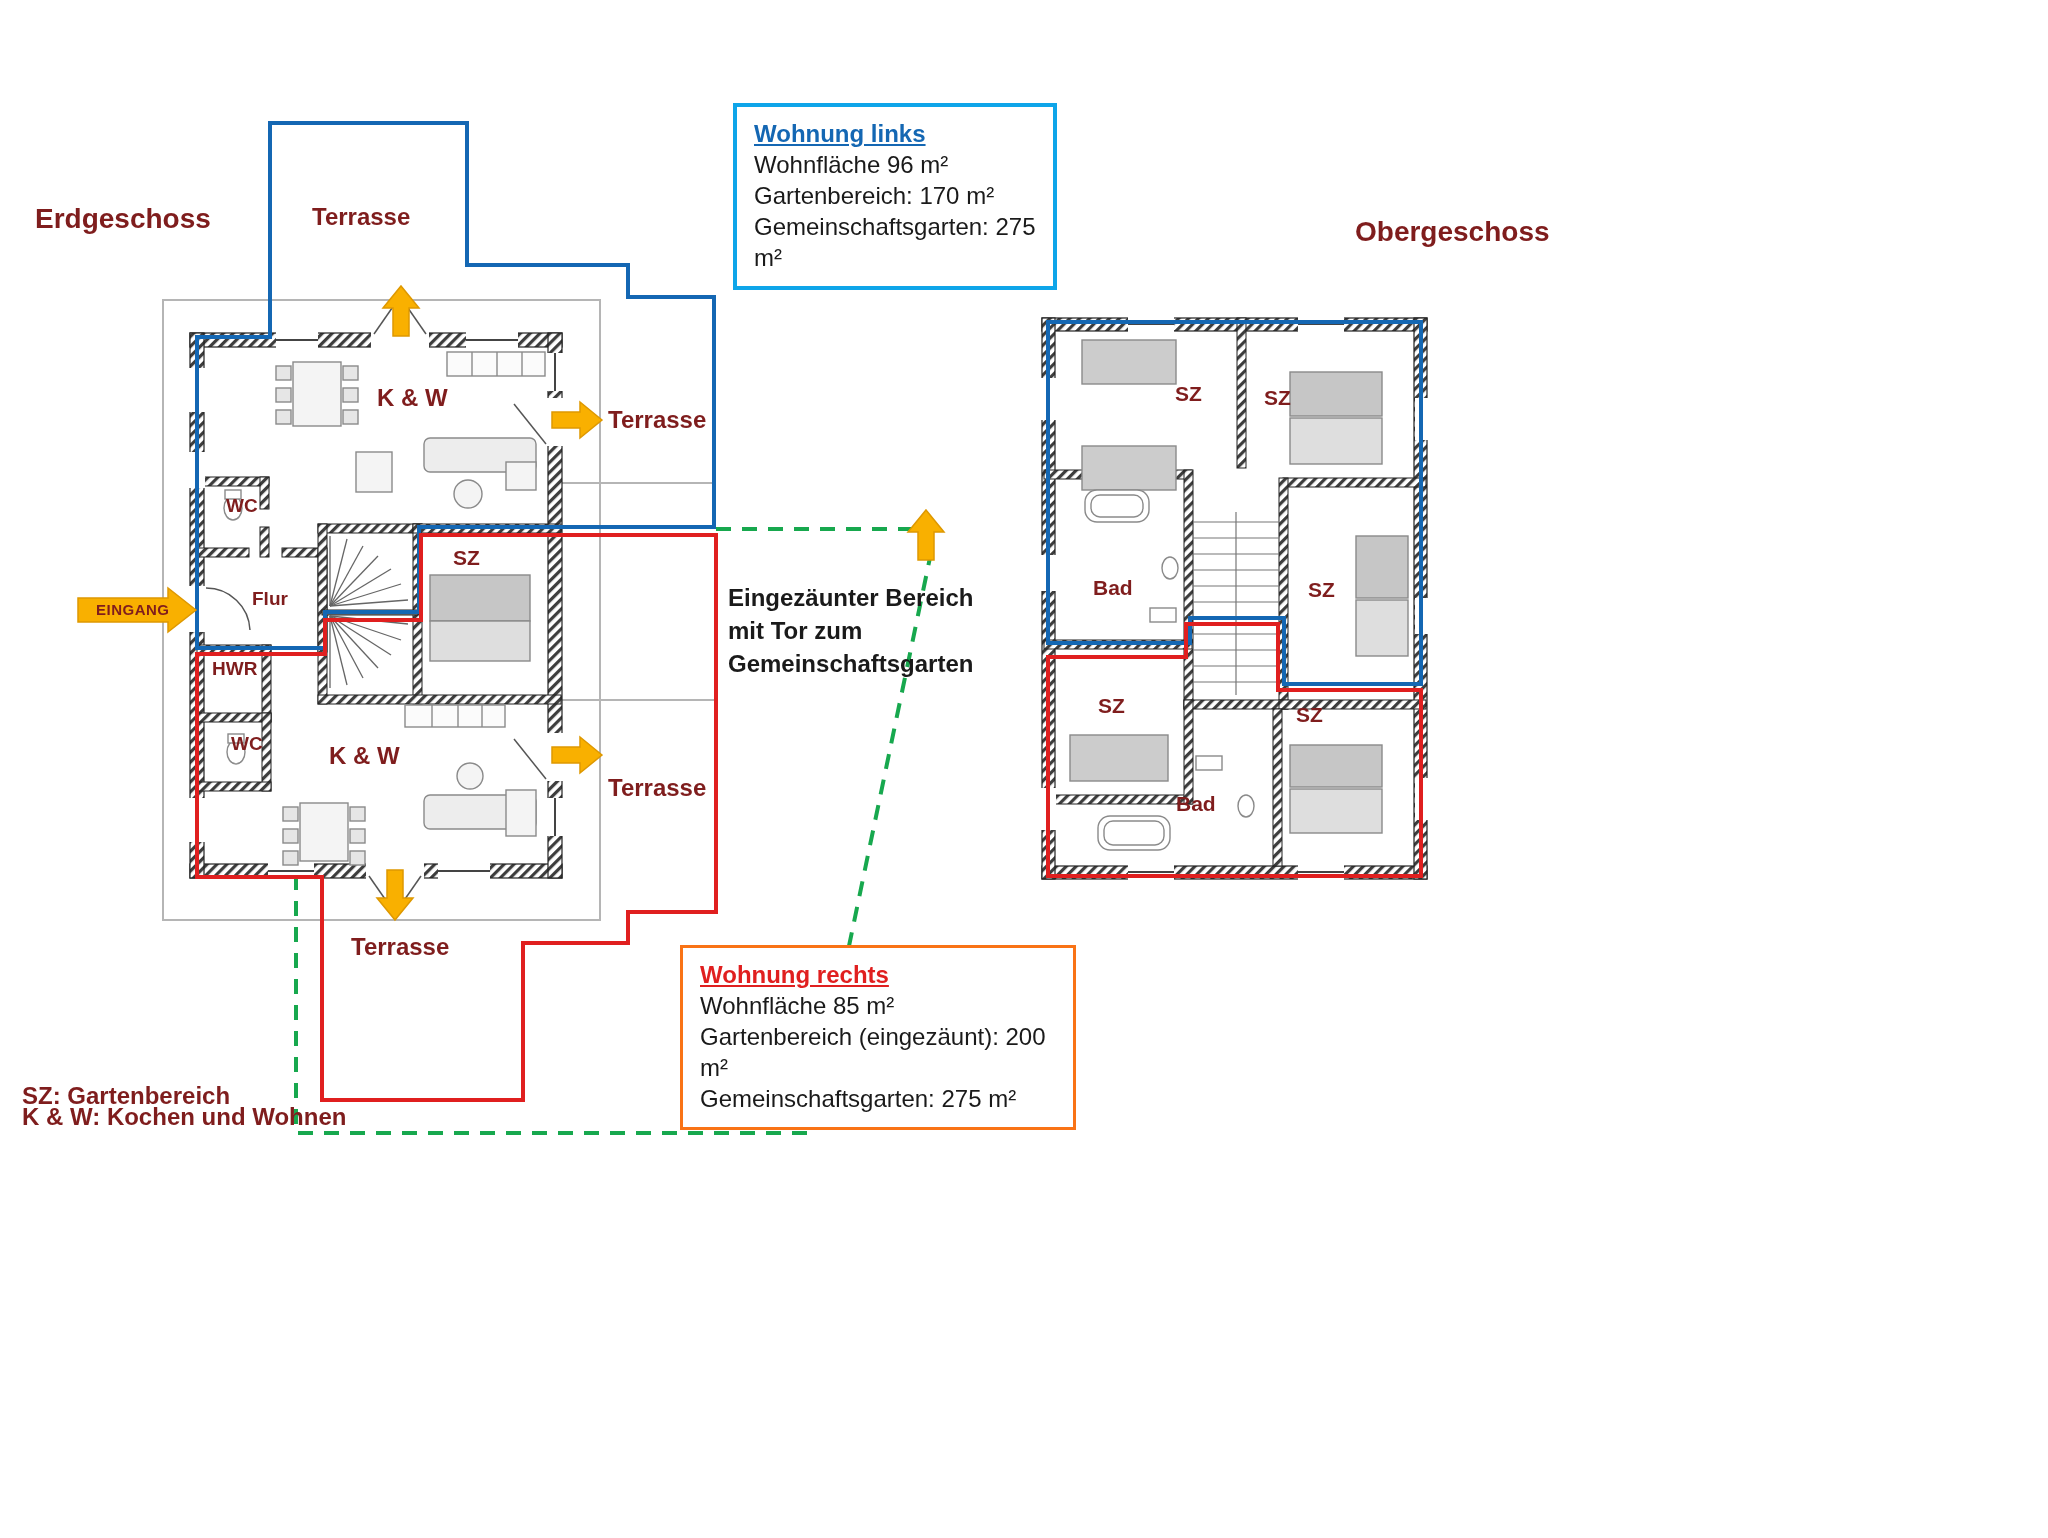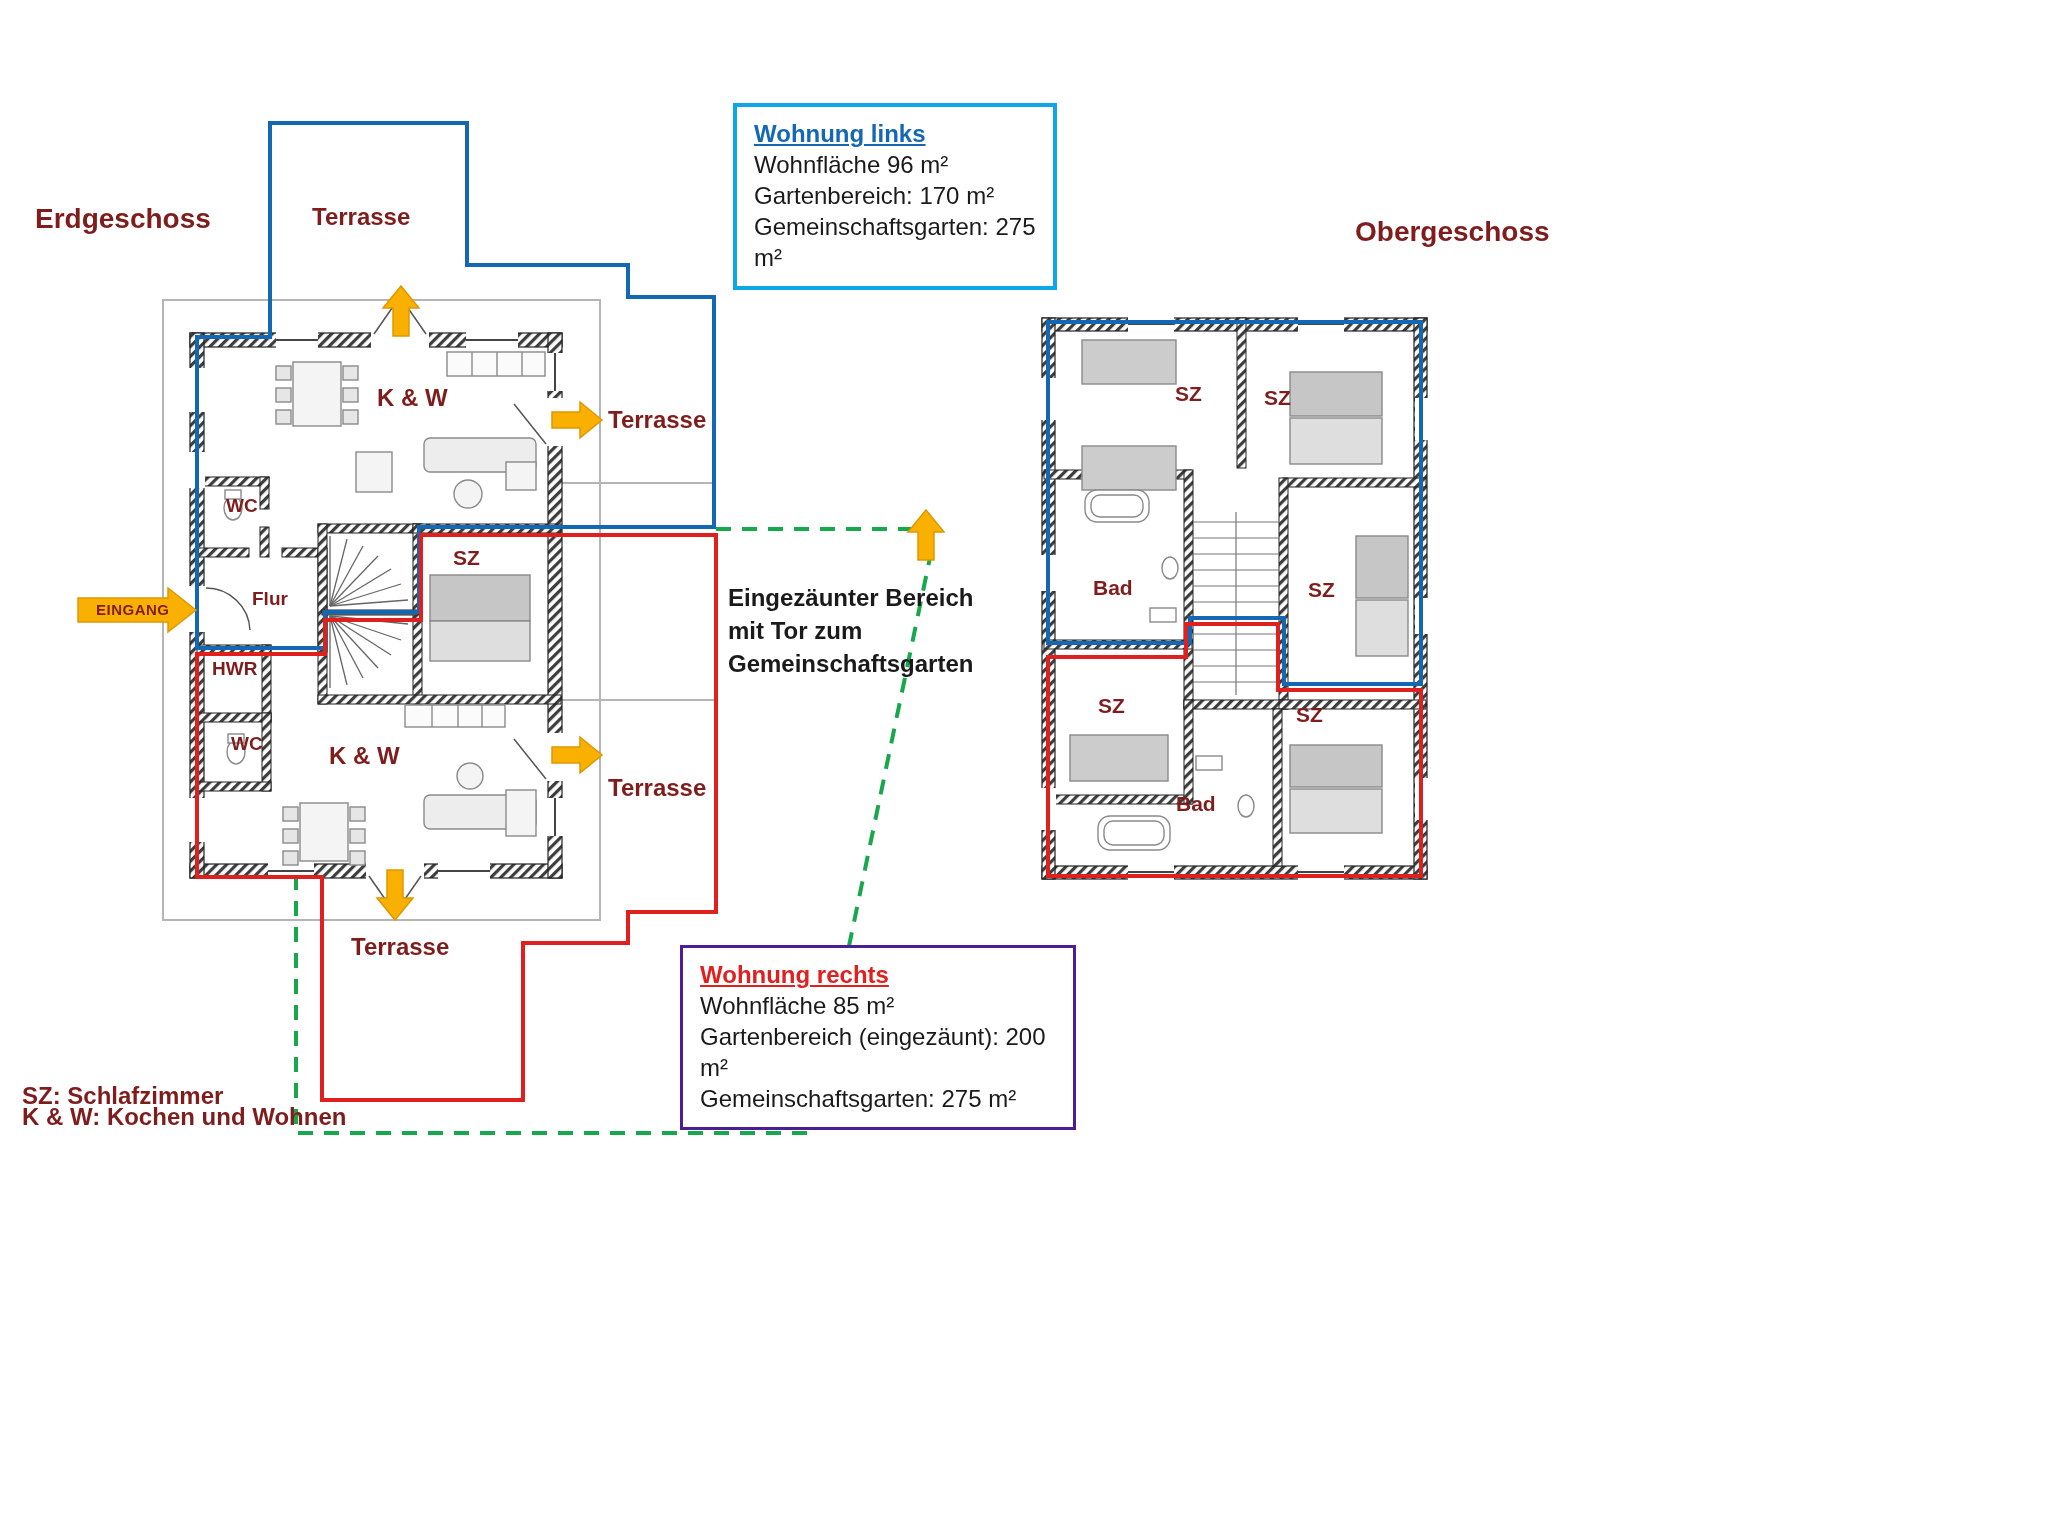--- a/index.html
+++ b/index.html
@@ -12,21 +12,21 @@
   .terrace { font-size:24px; }
   .room-lg { font-size:24px; }
   .room { font-size:21px; }
   .room-sm { font-size:19px; }
   .eingang { font-size:15px; letter-spacing:.5px; }
   .fenced-note { position:absolute; font-weight:bold; font-size:24px; line-height:33px; }
   .infobox { position:absolute; background:#ffffff; padding:11px 17px 13px 17px; font-size:24px; line-height:31px; }
   .infobox .title { font-weight:bold; text-decoration:underline; }
   .infobox.left { border:4px solid #0ea5e9; }
   .infobox.left .title { color:#1467b3; }
-  .infobox.right { border:3px solid #4c1d95; }
+  .infobox.right { border:3px solid #f97316; }
   .infobox.right .title { color:#e01f1f; }
   .legend { font-size:24px; }
 </style>
 </head>
 <body>
 
 <div class="canvas">
 
 <svg class="svg-layer" width="2048" height="1538" viewBox="0 0 2048 1538">
   <defs>
@@ -305,15 +305,15 @@
 </div>
 
 <div class="infobox right" style="left:680px;top:945px;width:396px;">
   <div class="title">Wohnung rechts</div>
   <div>Wohnfläche 85 m²</div>
   <div>Gartenbereich (eingezäunt): 200 m²</div>
   <div>Gemeinschaftsgarten: 275 m²</div>
 </div>
 
 <div class="label legend" style="left:22px;top:1055px;margin-top:48px;">K &amp; W: Kochen und Wohnen</div>
-<div class="label legend" style="left:22px;top:1082px;">SZ: Schlafzimmer</div>
+<div class="label legend" style="left:22px;top:1082px;">SZ: Gartenbereich</div>
 
 </div>
 
 </body></html>

